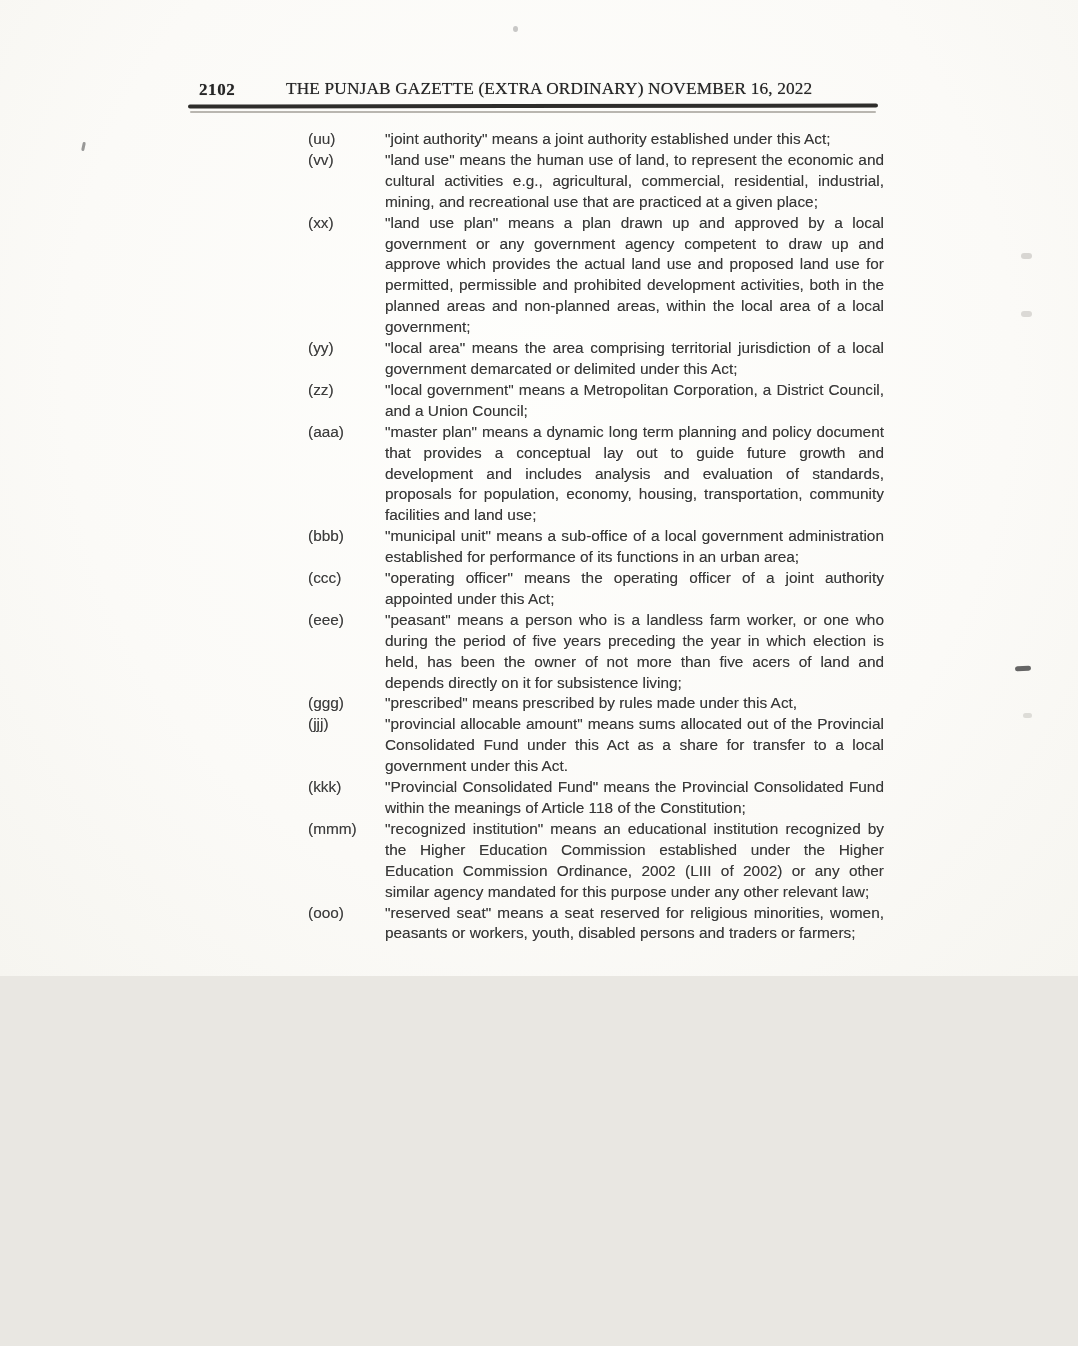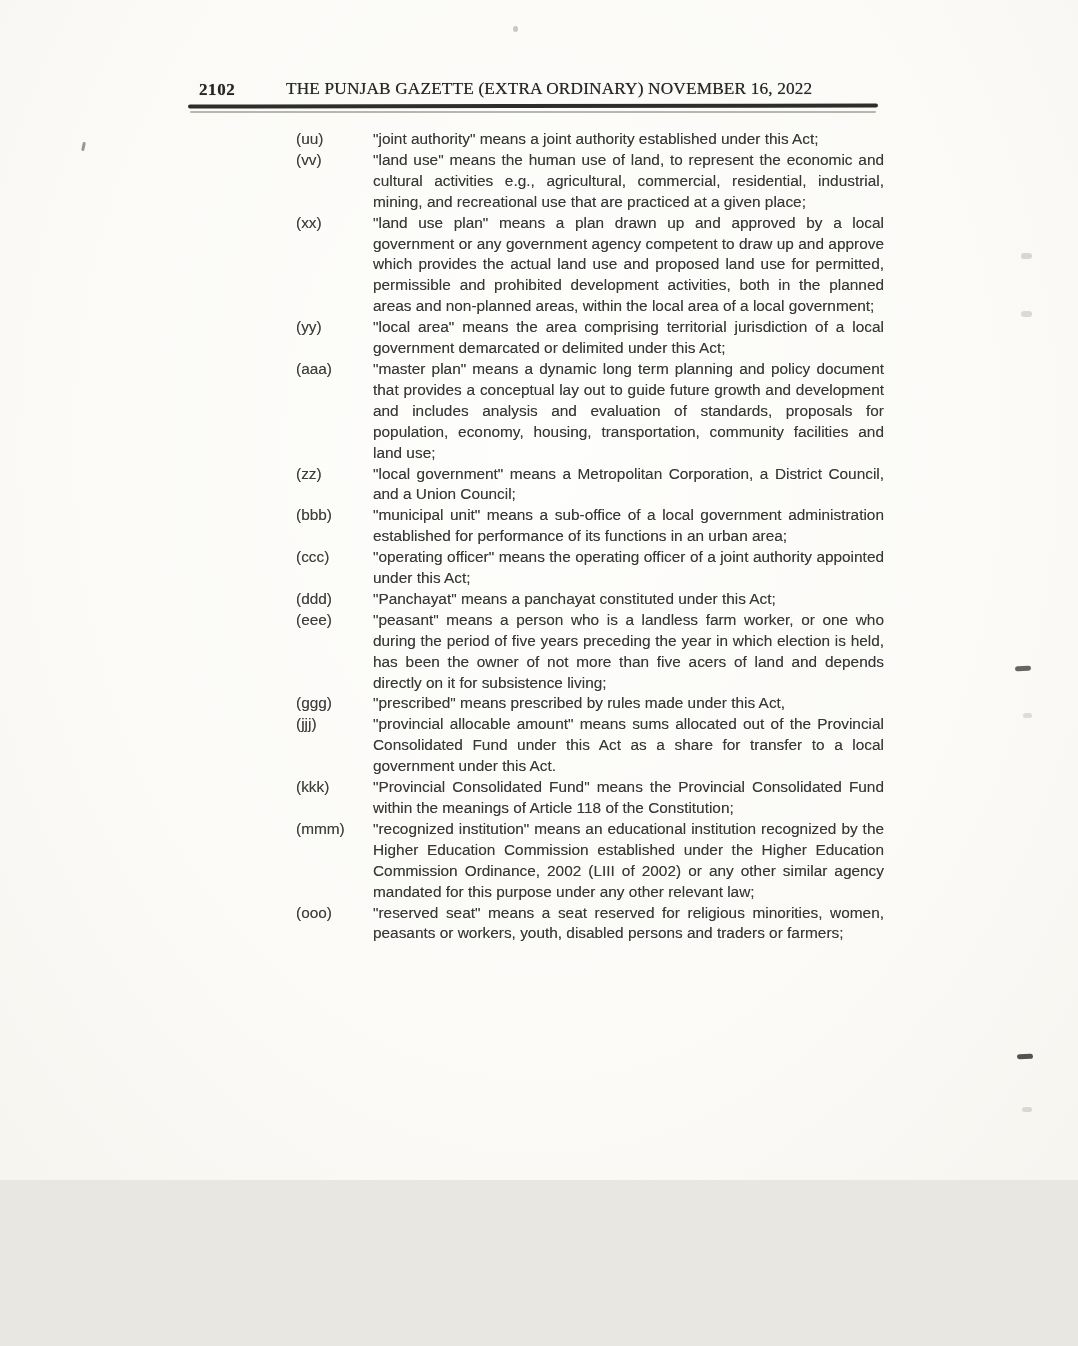--- a/index.html
+++ b/index.html
@@ -3,21 +3,21 @@
 <meta charset="utf-8">
 <style>
   html, body {
     margin: 0;
     padding: 0;
     background: #e9e7e2;
   }
   .page {
     position: relative;
     width: 1078px;
-    height: 1180px;
+    height: 976px;
     margin: 0 auto;
     background: radial-gradient(ellipse at 50% 38%, #fefefc 0%, #fbfaf7 62%, #f6f5f0 100%);
     font-family: "Liberation Sans", sans-serif;
     color: #3a3a3a;
     overflow: hidden;
   }
   .header-num {
     position: absolute;
     left: 199px;
     top: 80px;
@@ -69,20 +69,21 @@
   .defrow {
     display: flex;
     align-items: flex-start;
   }
   .deflabel {
     flex: 0 0 77px;
     font-size: 15.4px;
     line-height: 20.9px;
     color: #3d3d3d;
     text-shadow: 0 0 0.6px rgba(45,45,45,0.45);
+    margin-left: 12px;
   }
   .deftext {
     flex: 1;
     text-align: justify;
     font-size: 15.4px;
     line-height: 20.9px;
     color: #383838;
     text-shadow: 0 0 0.6px rgba(45,45,45,0.45);
   }
   .artifact {
@@ -121,38 +122,34 @@
       </div>
       <div class="defrow">
         <div class="deflabel">(xx)</div>
         <div class="deftext">"land use plan" means a plan drawn up and approved by a local government or any government agency competent to draw up and approve which provides the actual land use and proposed land use for permitted, permissible and prohibited development activities, both in the planned areas and non-planned areas, within the local area of a local government;</div>
       </div>
       <div class="defrow">
         <div class="deflabel">(yy)</div>
         <div class="deftext">"local area" means the area comprising territorial jurisdiction of a local government demarcated or delimited under this Act;</div>
       </div>
       <div class="defrow">
+        <div class="deflabel">(zz)</div>
+        <div class="deftext">"local government" means a Metropolitan Corporation, a District Council, and a Union Council;</div>
+      </div>
+      <div class="defrow">
         <div class="deflabel">(aaa)</div>
         <div class="deftext">"master plan" means a dynamic long term planning and policy document that provides a conceptual lay out to guide future growth and development and includes analysis and evaluation of standards, proposals for population, economy, housing, transportation, community facilities and land use;</div>
-      </div>
-      <div class="defrow">
-        <div class="deflabel">(zz)</div>
-        <div class="deftext">"local government" means a Metropolitan Corporation, a District Council, and a Union Council;</div>
       </div>
       <div class="defrow">
         <div class="deflabel">(bbb)</div>
         <div class="deftext">"municipal unit" means a sub-office of a local government administration established for performance of its functions in an urban area;</div>
       </div>
       <div class="defrow">
         <div class="deflabel">(ccc)</div>
         <div class="deftext">"operating officer" means the operating officer of a joint authority appointed under this Act;</div>
-      </div>
-      <div class="defrow">
-        <div class="deflabel">(ddd)</div>
-        <div class="deftext">"Panchayat" means a panchayat constituted under this Act;</div>
       </div>
       <div class="defrow">
         <div class="deflabel">(eee)</div>
         <div class="deftext">"peasant" means a person who is a landless farm worker, or one who during the period of five years preceding the year in which election is held, has been the owner of not more than five acers of land and depends directly on it for subsistence living;</div>
       </div>
       <div class="defrow">
         <div class="deflabel">(ggg)</div>
         <div class="deftext">"prescribed" means prescribed by rules made under this Act,</div>
       </div>
       <div class="defrow">

